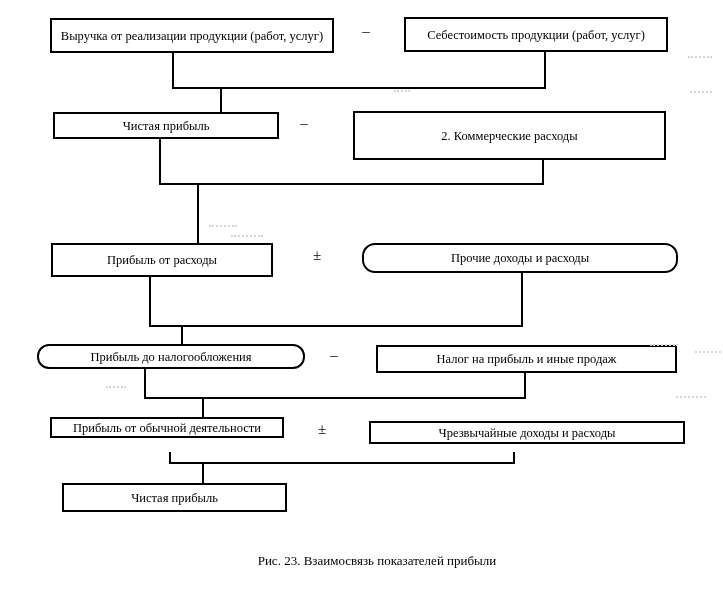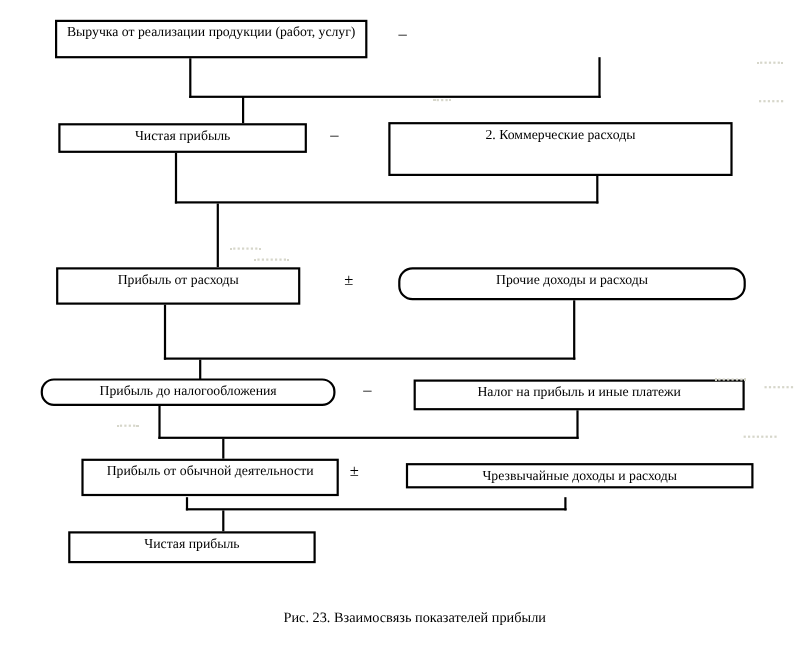--- a/index.html
+++ b/index.html
@@ -16,21 +16,21 @@
     color: #000000;
     overflow: hidden;
   }
   .box {
     position: absolute;
     border: 2px solid #000000;
     background: #ffffff;
     display: flex;
     flex-direction: column;
     align-items: center;
-    justify-content: flex-start;
+    justify-content: center;
     text-align: center;
     font-size: 12.5px;
     line-height: 18px;
     box-sizing: border-box;
     padding: 0 4px;
   }
   .op {
     position: absolute;
     width: 26px;
     text-align: center;
@@ -63,33 +63,36 @@
   }
   
   .b-revenue       { left: 50px;  top: 18px;  width: 284px; height: 35px; }
   .b-cost          { left: 404px; top: 17px;  width: 264px; height: 35px; }
   .b-gross         { left: 53px;  top: 112px; width: 226px; height: 27px; }
   .b-expenses      { left: 353px; top: 111px; width: 313px; height: 49px; }
   .b-sales         { left: 51px;  top: 243px; width: 222px; height: 34px; }
   .b-other         { left: 362px; top: 243px; width: 316px; height: 30px; border-radius: 13px; }
   .b-pretax        { left: 37px;  top: 344px; width: 268px; height: 25px; border-radius: 12px; }
   .b-tax           { left: 376px; top: 345px; width: 301px; height: 28px; }
-  .b-ordinary      { left: 74px;  top: 417px; width: 234px; height: 34px; }
+  .b-ordinary      { left: 50px;  top: 417px; width: 234px; height: 21px; }
   .b-extraordinary { left: 369px; top: 421px; width: 316px; height: 23px; }
   .b-net           { left: 62px;  top: 483px; width: 225px; height: 29px; }
 </style>
 </head>
 <body>
 
 <div class="canvas">
 
   <div class="box b-revenue">
     <span>Выручка от реализации продукции (работ, услуг)</span>
   </div>
   <div class="op" style="left:353px; top:23px;">–</div>
+  <div class="box b-cost">
+    <span>Себестоимость продукции (работ, услуг)</span>
+  </div>
 
   <div class="vline" style="left:172px; top:53px; height:36px;"></div>
   <div class="vline" style="left:544px; top:52px; height:37px;"></div>
   <div class="hline" style="left:172px; top:87px; width:374px;"></div>
   <div class="vline" style="left:220px; top:88px; height:25px;"></div>
 
   <div class="box b-gross">
     <span>Чистая прибыль</span>
   </div>
   <div class="op" style="left:291px; top:115px;">–</div>
@@ -113,21 +116,21 @@
   <div class="vline" style="left:149px; top:277px; height:50px;"></div>
   <div class="vline" style="left:521px; top:273px; height:54px;"></div>
   <div class="hline" style="left:149px; top:325px; width:374px;"></div>
   <div class="vline" style="left:181px; top:327px; height:18px;"></div>
 
   <div class="box b-pretax">
     <span>Прибыль до налогообложения</span>
   </div>
   <div class="op" style="left:321px; top:347px;">–</div>
   <div class="box b-tax">
-    <span>Налог на прибыль и иные платежи</span>
+    <span>Налог на прибыль и иные продаж</span>
   </div>
 
   <div class="vline" style="left:144px; top:369px; height:30px;"></div>
   <div class="vline" style="left:524px; top:373px; height:26px;"></div>
   <div class="hline" style="left:144px; top:397px; width:382px;"></div>
   <div class="vline" style="left:202px; top:399px; height:19px;"></div>
 
   <div class="box b-ordinary">
     <span>Прибыль от обычной деятельности</span>
   </div>

